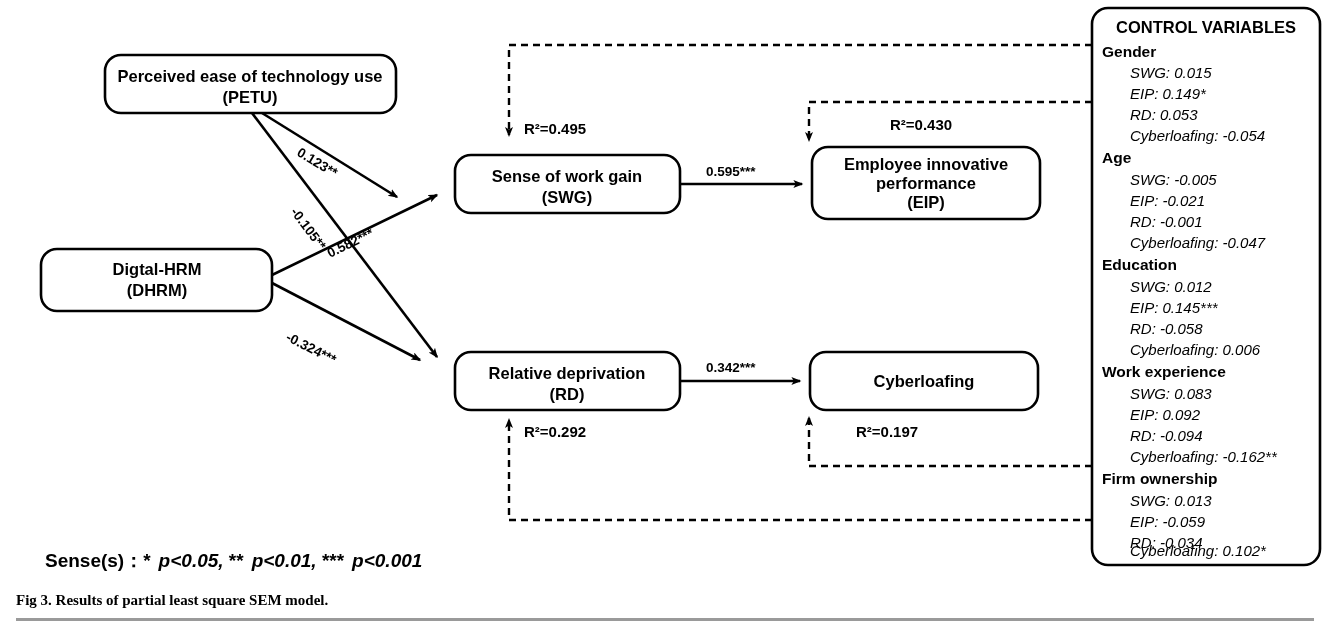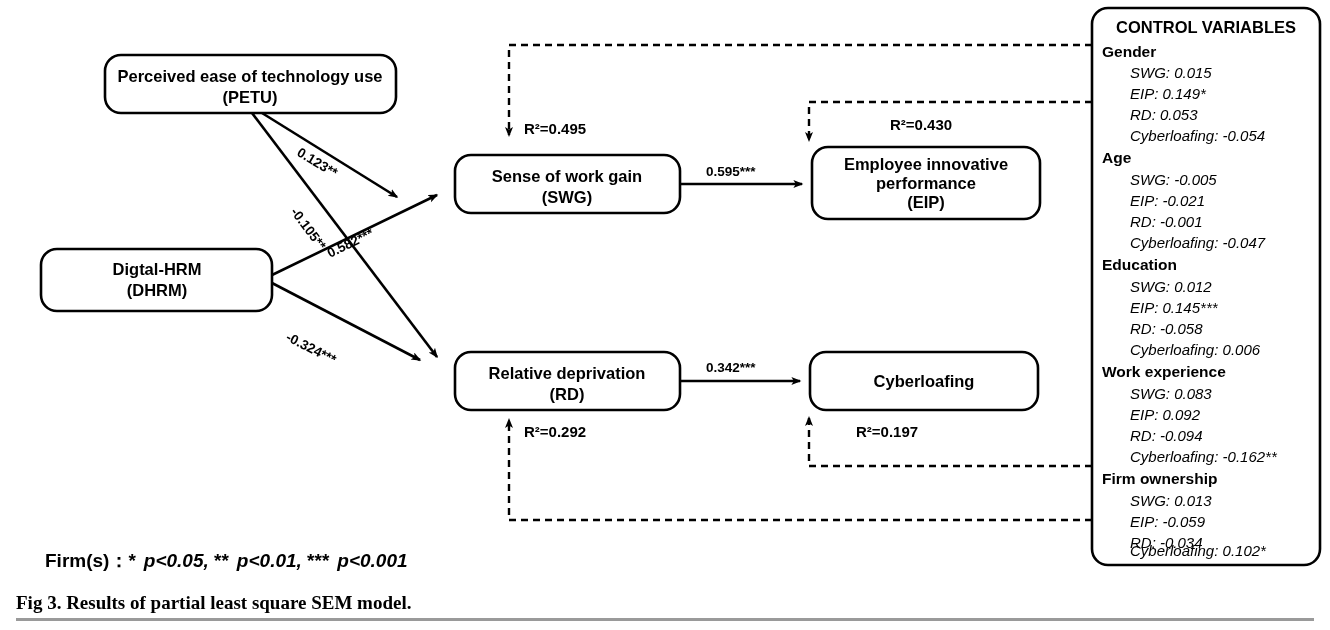--- a/index.html
+++ b/index.html
@@ -97,21 +97,21 @@
     white-space: nowrap;
   }
   .note-line .note-label { font-weight: bold; }
   .note-line .note-body { font-weight: bold; }
   .note-line .ital { font-style: italic; padding-left: 8px; }
   .caption {
     position: absolute;
     left: 16px;
     top: 592px;
     font-family: "Liberation Serif", serif;
-    font-size: 19px;
+    font-size: 15px;
     font-weight: bold;
     white-space: nowrap;
   }
   .footer-rule {
     position: absolute;
     left: 16px;
     top: 618px;
     width: 1298px;
     height: 3px;
     background: #9a9a9a;
@@ -221,20 +221,20 @@
 
       <text class="ctrl-group" x="1102" y="484">Firm ownership</text>
       <text class="ctrl-item" x="1130" y="506">SWG: 0.013</text>
       <text class="ctrl-item" x="1130" y="527">EIP: -0.059</text>
       <text class="ctrl-item" x="1130" y="548">RD: -0.034</text>
     </g>
     <text class="ctrl-item" x="1130" y="556">Cyberloafing: 0.102*</text>
   </svg>
 
   <div class="note-line">
-    <span class="note-label">Firm(s)：</span><span class="note-body">*</span><span class="note-body ital">p&lt;0.05, </span><span class="note-body">**</span><span class="note-body ital">p&lt;0.01, </span><span class="note-body">***</span><span class="note-body ital">p&lt;0.001</span>
+    <span class="note-label">Sense(s)：</span><span class="note-body">*</span><span class="note-body ital">p&lt;0.05, </span><span class="note-body">**</span><span class="note-body ital">p&lt;0.01, </span><span class="note-body">***</span><span class="note-body ital">p&lt;0.001</span>
   </div>
 
   <div class="caption">Fig 3.  Results of partial least square SEM model.</div>
 
   <div class="footer-rule"></div>
 
 </div>
 
 </body></html>

